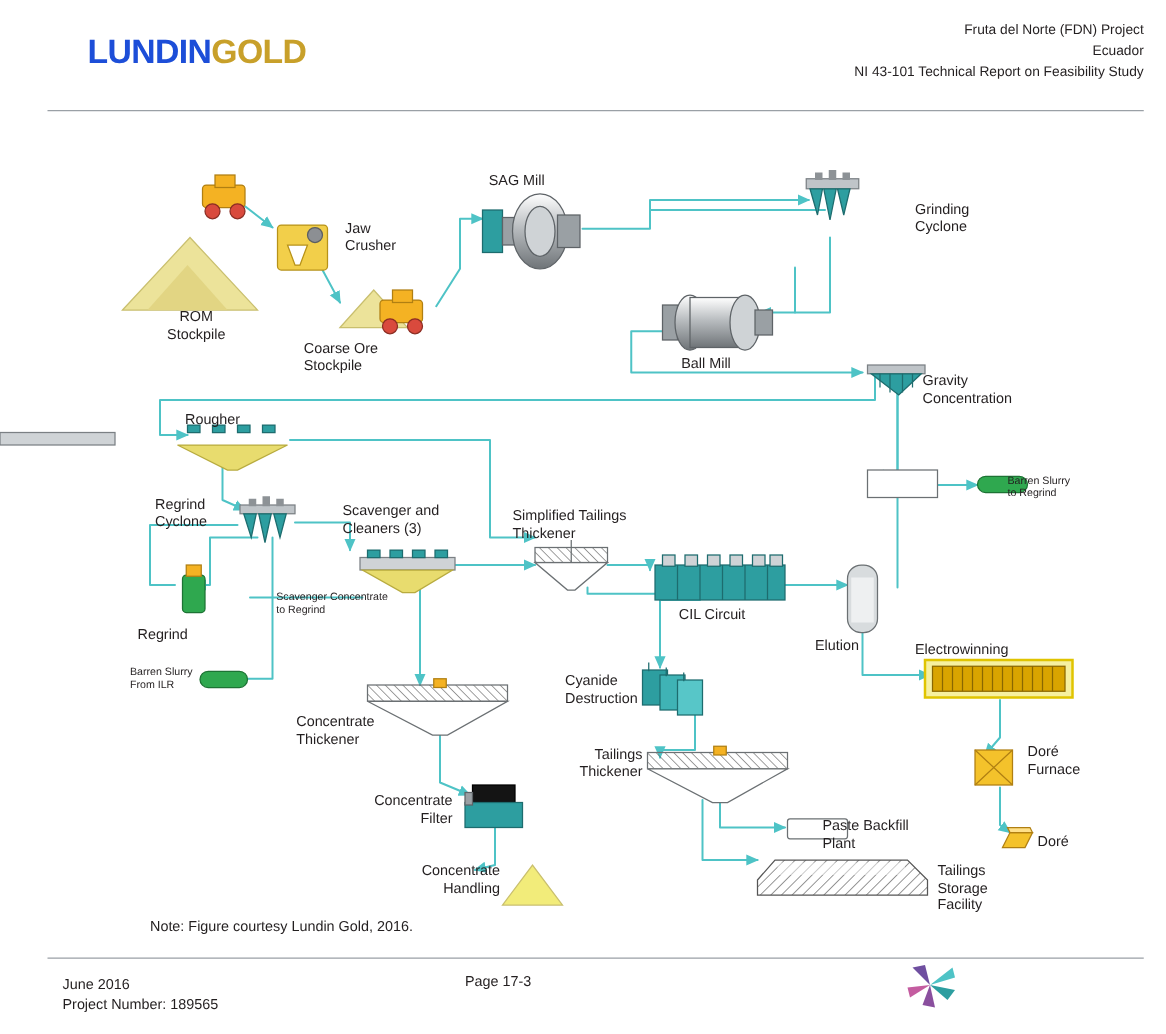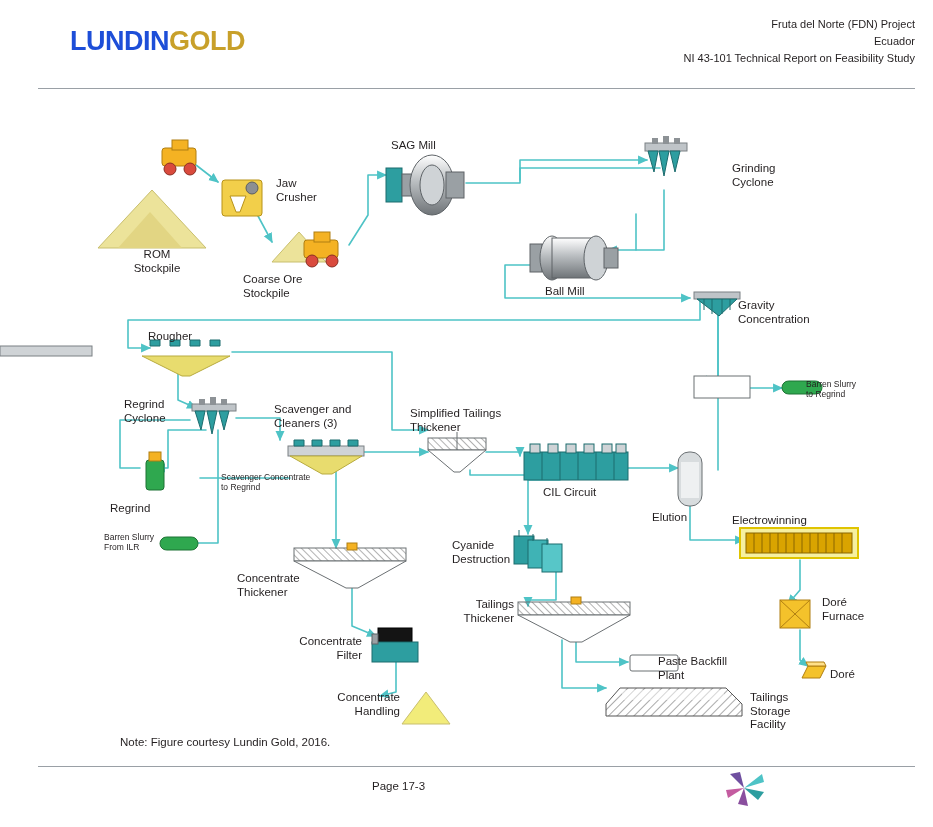--- a/index.html
+++ b/index.html
@@ -530,20 +530,24 @@
   </div>
   <div class="lbl" style="left:822px; top:596px;">
     <div>Doré</div>
     <div>Furnace</div>
   </div>
   <div class="lbl" style="left:830px; top:668px;">Doré</div>
 
   <div class="note">Note: Figure courtesy Lundin Gold, 2016.</div>
   <div class="rule-bottom"></div>
 
+  <div class="footer-left">
+    <div>June 2016</div>
+    <div>Project Number: 189565</div>
+  </div>
   <div class="footer-center">Page 17-3</div>
   <svg class="amec-mark" viewBox="0 0 52 40">
     <path d="M26,20 L44,6 L46,14 Z" fill="#4ec3c6"></path>
     <path d="M26,20 L46,24 L40,32 Z" fill="#2d9ea0"></path>
     <path d="M26,20 L30,38 L20,36 Z" fill="#8a4f9e"></path>
     <path d="M26,20 L10,30 L8,22 Z" fill="#c45ca0"></path>
     <path d="M26,20 L12,6 L22,4 Z" fill="#6f4fa0"></path>
   </svg>
 
 </div>

